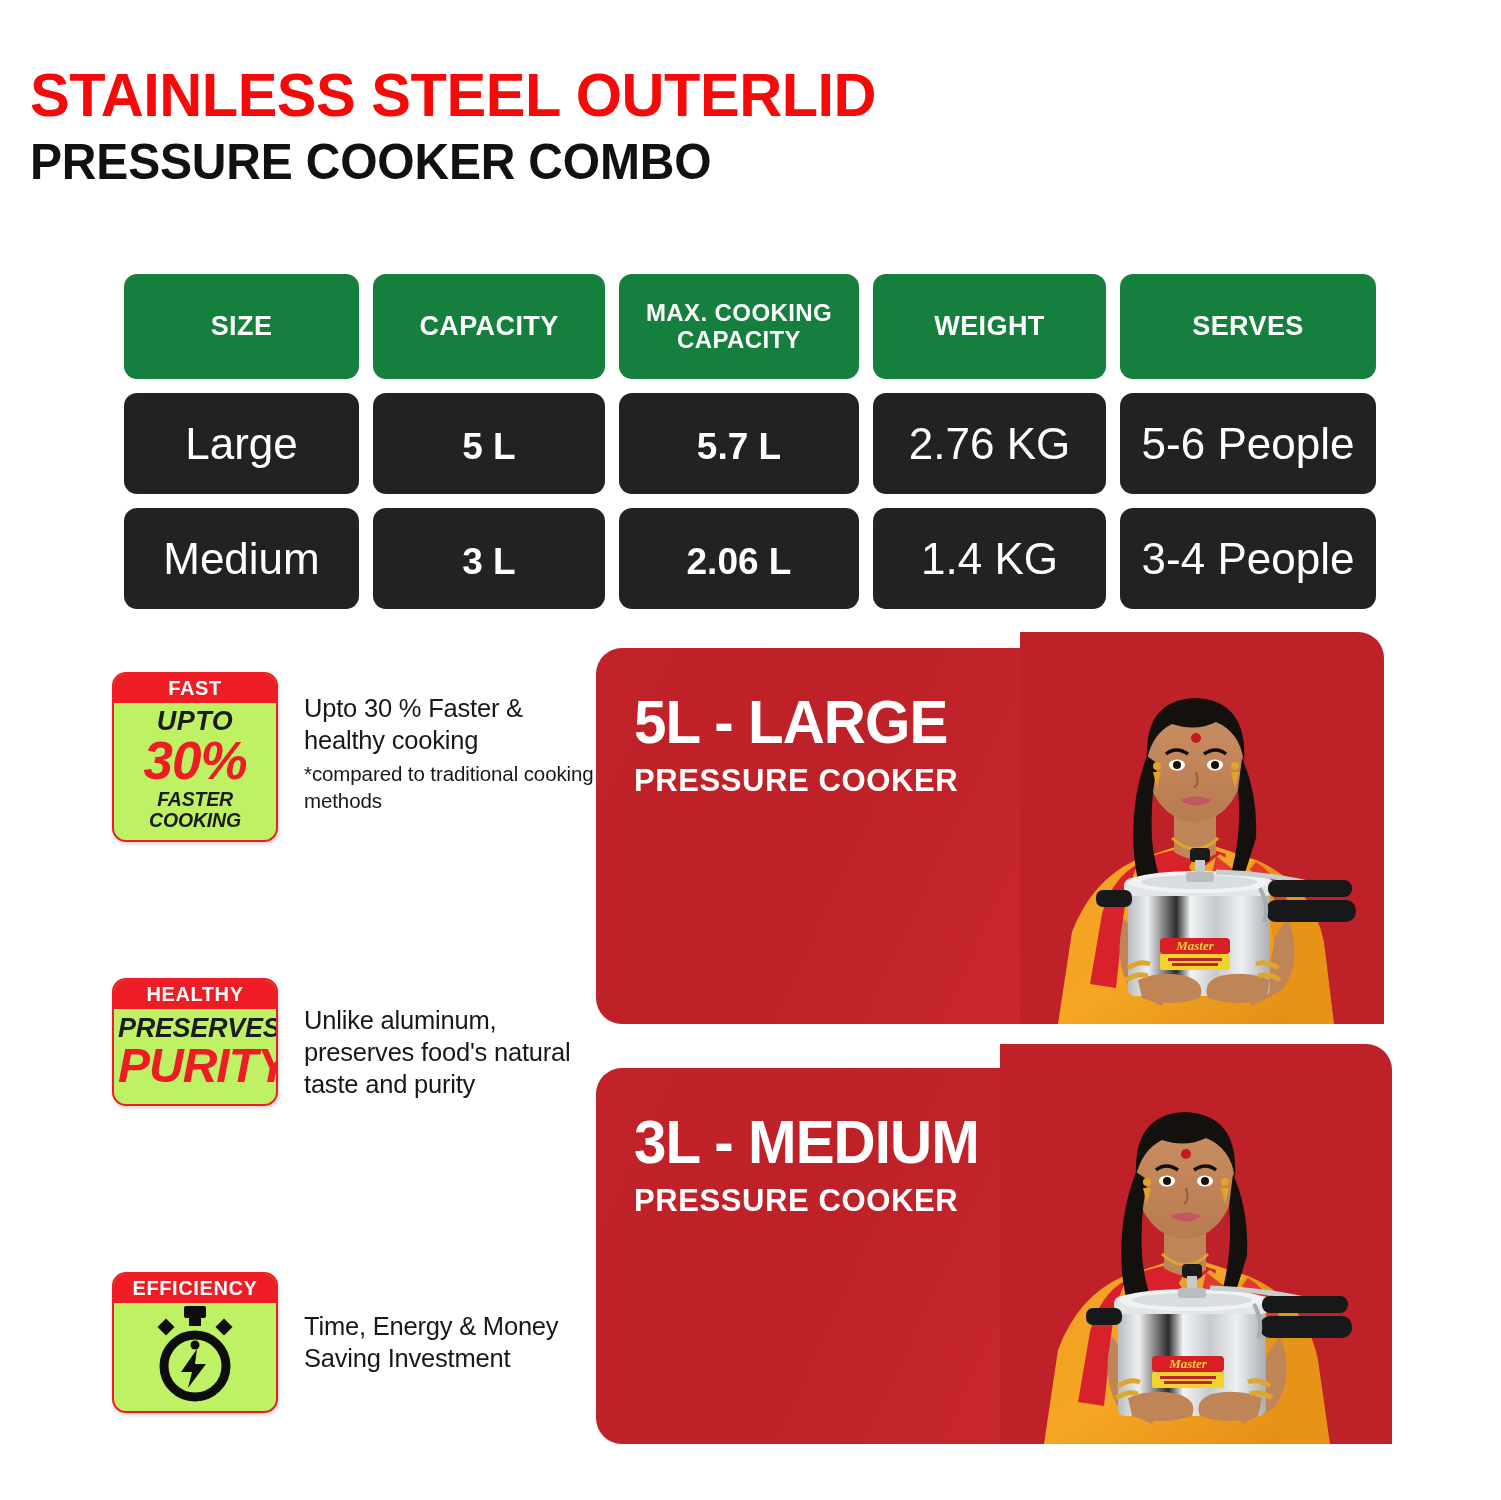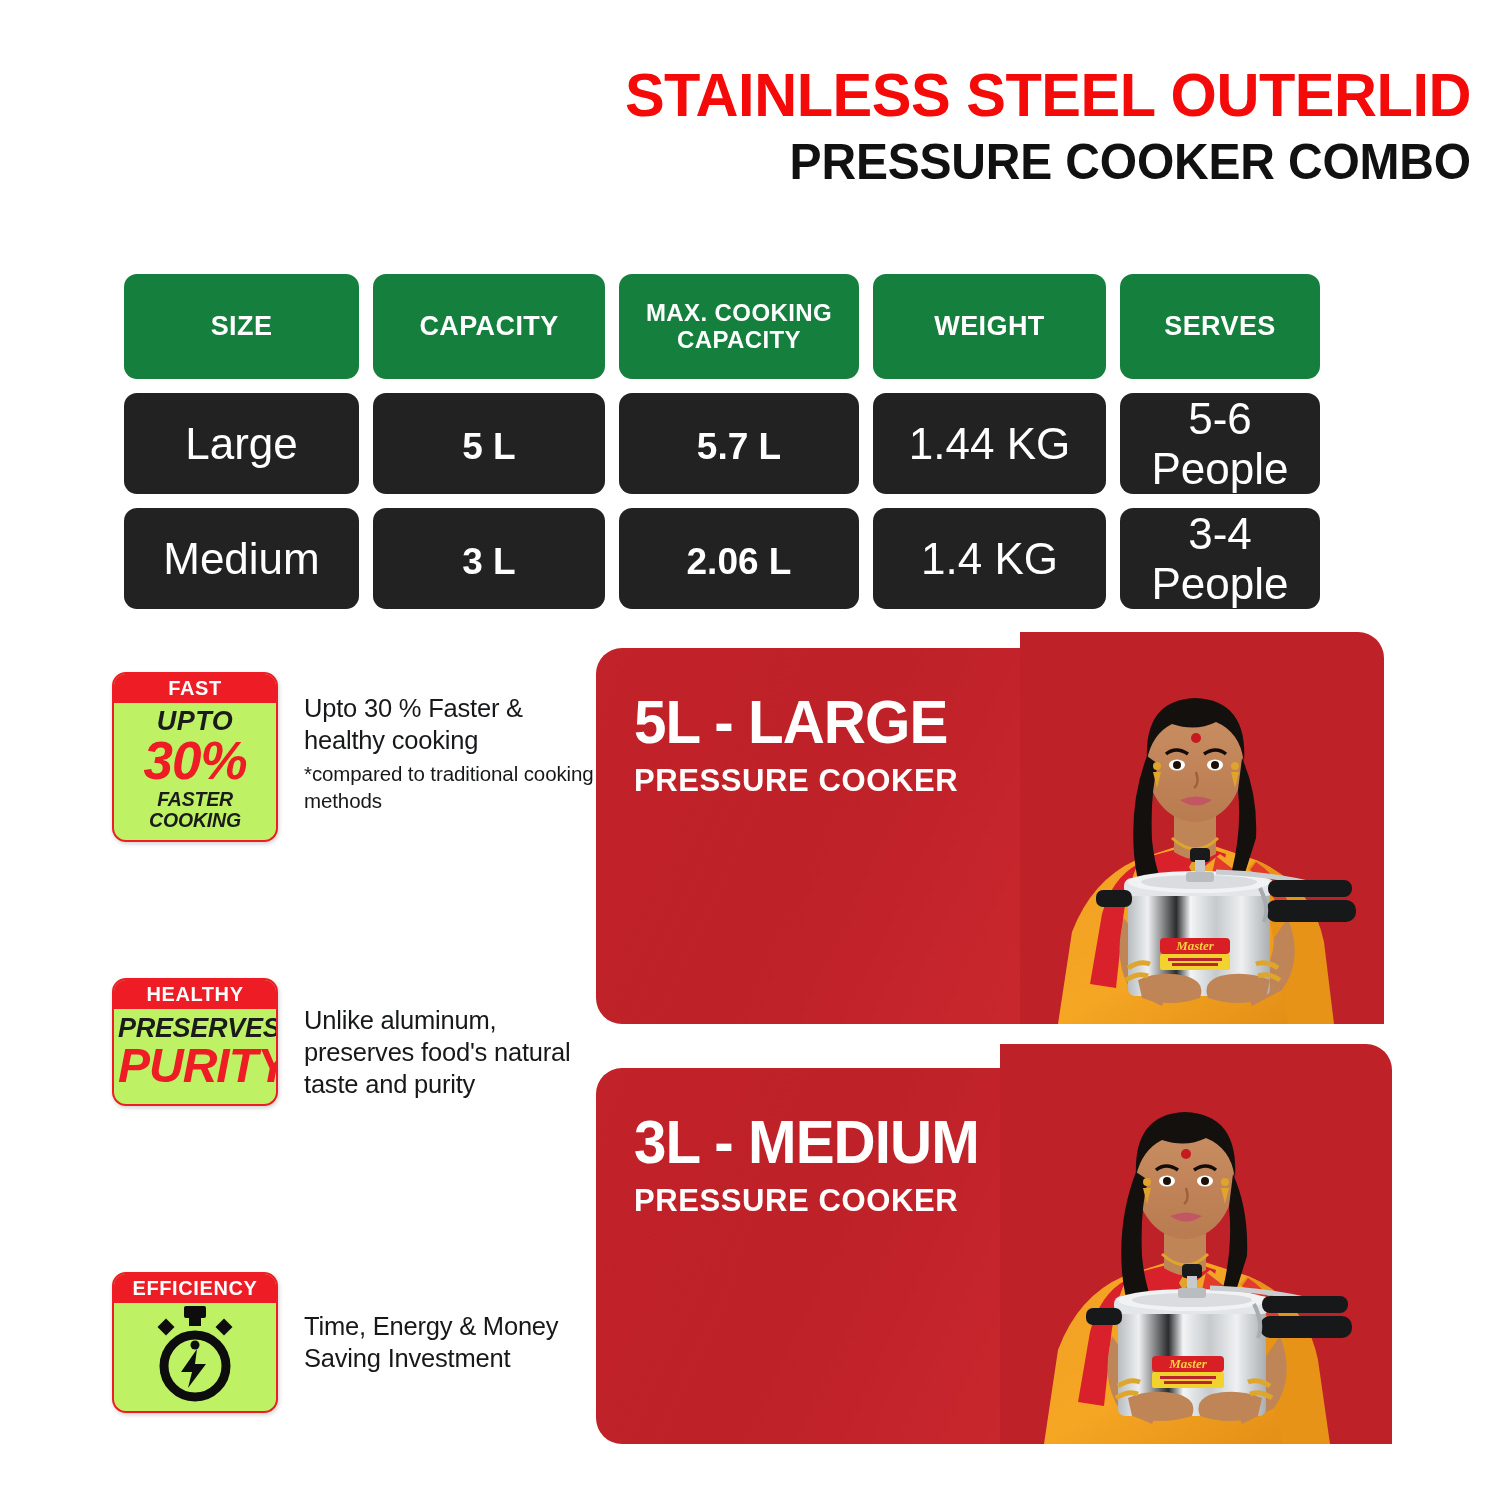--- a/index.html
+++ b/index.html
@@ -4,21 +4,21 @@
 <style>
   * { margin:0; padding:0; box-sizing:border-box; }
   html,body { width:1501px; height:1500px; background:#ffffff; }
   body {
     font-family:"Liberation Sans", sans-serif;
     position:relative;
     overflow:hidden;
   }
 
   
-  #title-block { position:absolute; left:0; top:62px; width:1501px; text-align:right; }
+  #title-block { position:absolute; left:0; top:62px; width:1501px; text-align:left; }
   #title-line1 {
     font-size:62px; font-weight:bold; color:#F50A0A;
     letter-spacing:-0.5px; line-height:1.06;
     font-family:"Liberation Sans Narrow","Liberation Sans",sans-serif;
     transform:scaleX(0.96); transform-origin:center;
   }
   #title-line2 {
     font-size:50px; font-weight:bold; color:#111111;
     letter-spacing:-0.2px; line-height:1.12; margin-top:6px;
     font-family:"Liberation Sans Narrow","Liberation Sans",sans-serif;
@@ -45,21 +45,21 @@
   .data-row .spec-cell .txt { font-size:44px; font-weight:400; letter-spacing:0px; }
   .data-row .spec-cell.numeric .txt {
     font-weight:bold; font-size:37px;
     font-family:"Liberation Sans Narrow","Liberation Sans",sans-serif;
     margin-top:7px;
   }
   .col-0 { width:235px; }
   .col-1 { width:232px; }
   .col-2 { width:240px; }
   .col-3 { width:233px; }
-  .col-4 { width:200px; }
+  .col-4 { width:256px; }
 
   
   .feature { position:absolute; display:flex; align-items:flex-start; }
   #feature-0 { left:112px; top:672px; }
   #feature-1 { left:112px; top:978px; }
   #feature-2 { left:112px; top:1272px; }
 
   .badge {
     width:166px; border-radius:14px; overflow:hidden;
     background:#bef264; border:2.5px solid #EE1C24;
@@ -150,21 +150,21 @@
     <div class="spec-cell col-0">
       <span class="txt">Large</span>
     </div>
     <div class="spec-cell col-1 numeric">
       <span class="txt">5 L</span>
     </div>
     <div class="spec-cell col-2 numeric">
       <span class="txt">5.7 L</span>
     </div>
     <div class="spec-cell col-3">
-      <span class="txt">1.44 KG</span>
+      <span class="txt">2.76 KG</span>
     </div>
     <div class="spec-cell col-4">
       <span class="txt">5-6 People</span>
     </div>
   </div>
 
   <div class="spec-row data-row">
     <div class="spec-cell col-0">
       <span class="txt">Medium</span>
     </div>

